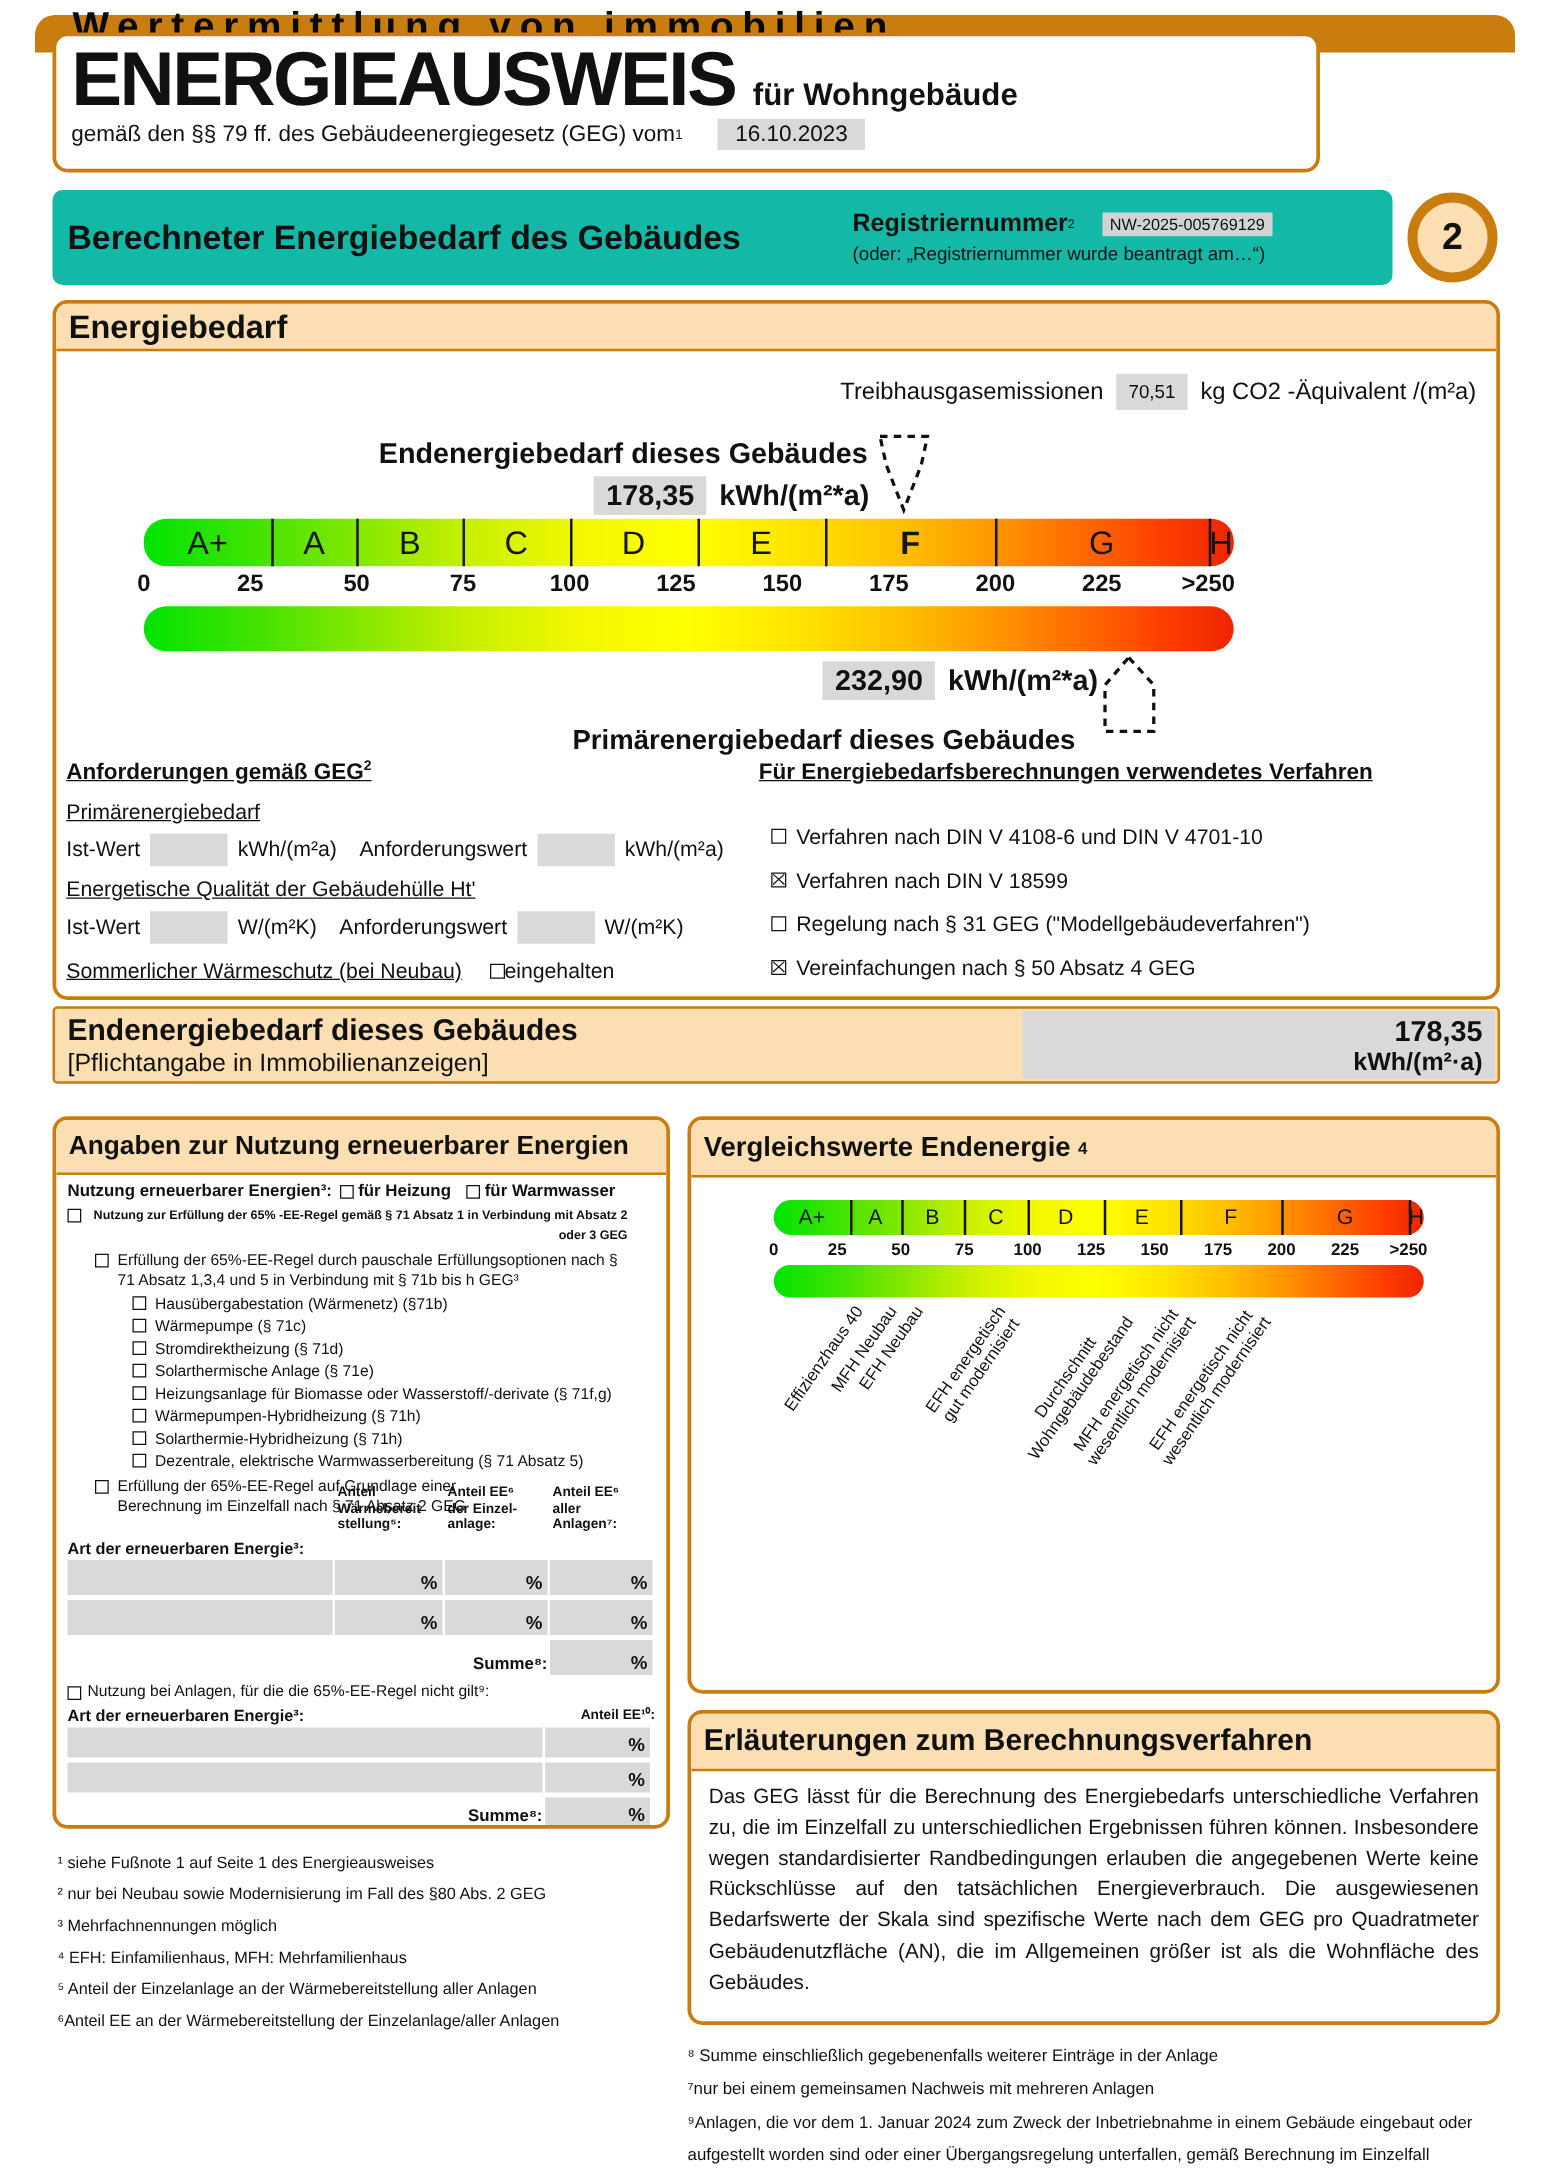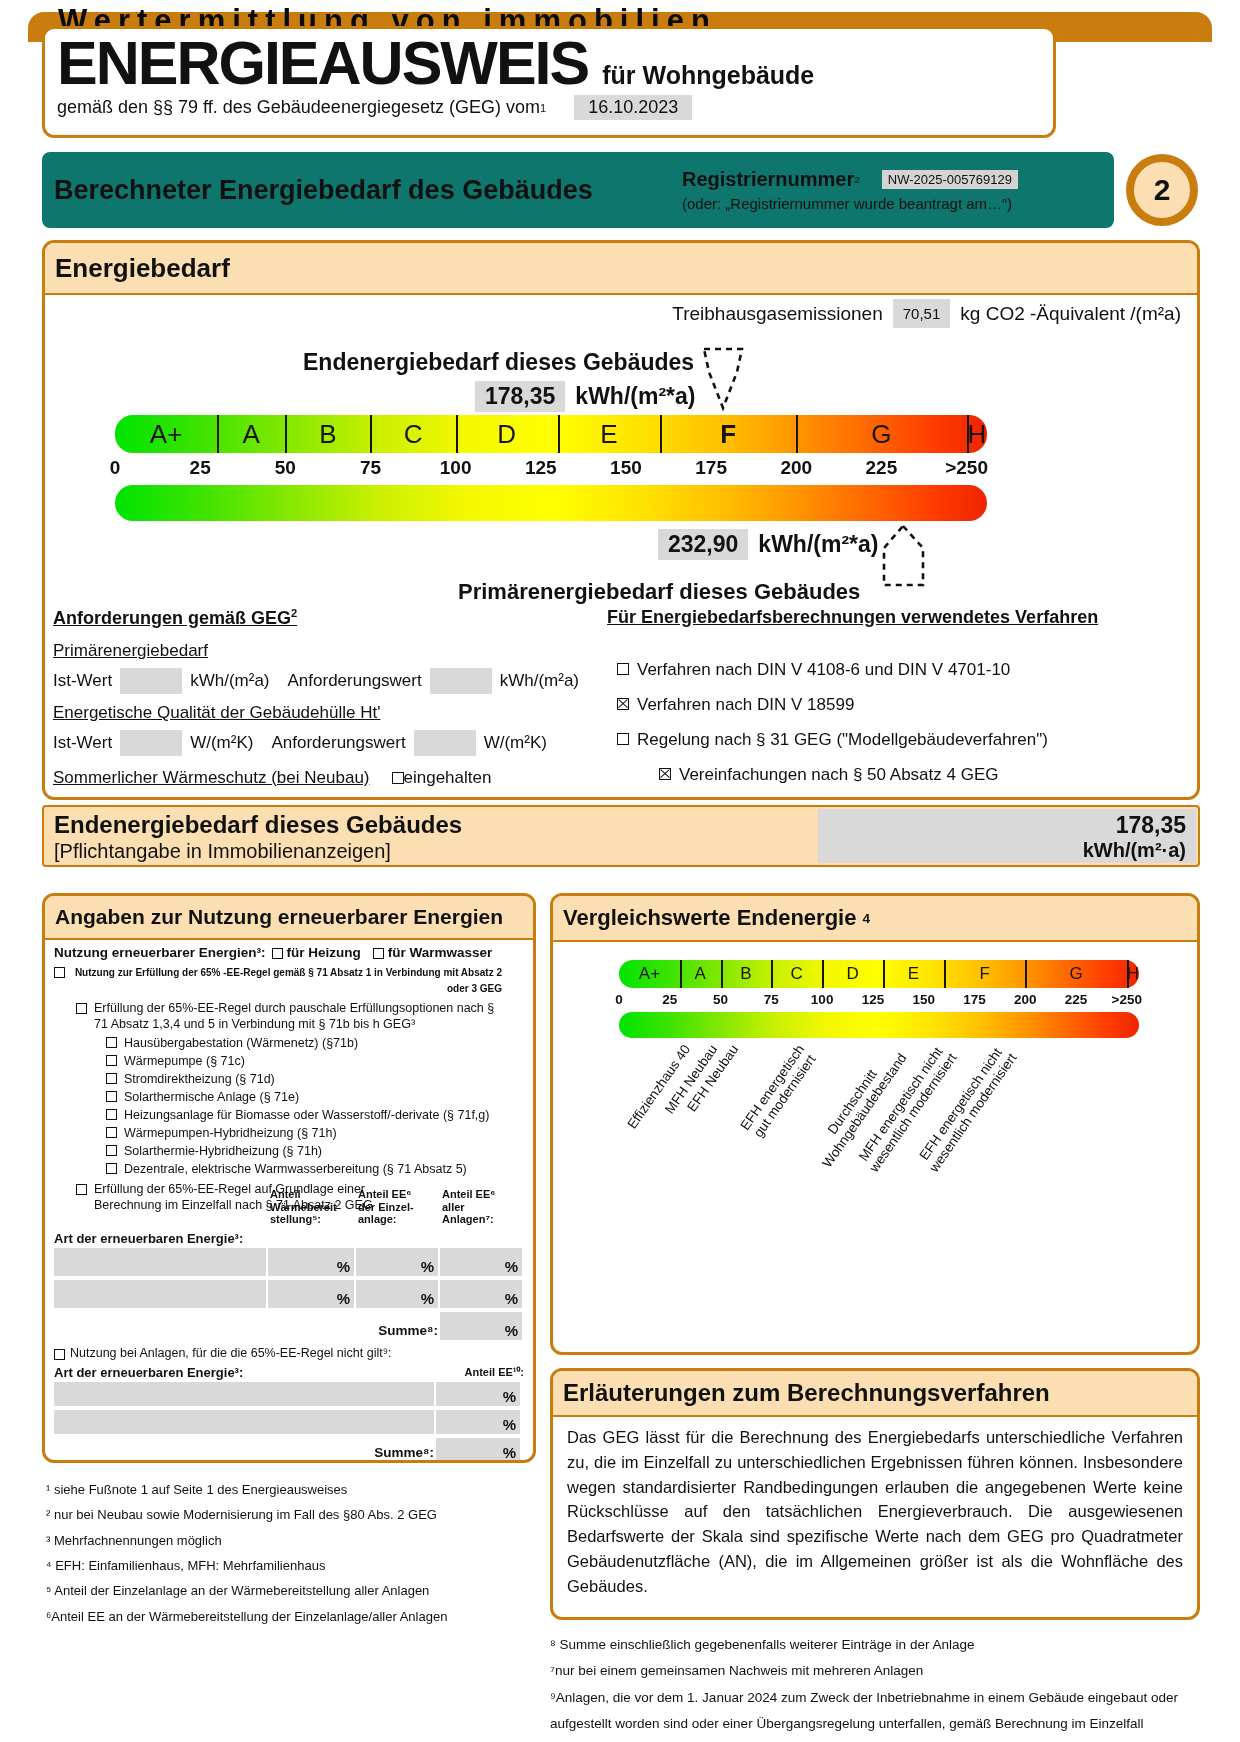--- a/index.html
+++ b/index.html
@@ -11,38 +11,38 @@
   #watermark{position:absolute;left:58px;top:3px;font-size:31px;font-weight:bold;
     letter-spacing:7px;color:#0a0a0a;white-space:nowrap;z-index:1;}
   #hdr-card{position:absolute;left:42px;top:26px;width:1014px;height:112px;background:#fff;
     border:3px solid #c87d0e;border-radius:12px;z-index:2;padding:2px 12px;box-sizing:border-box;}
   #hdr-title-row{display:flex;align-items:baseline;}
   #hdr-title{font-size:61px;font-weight:bold;letter-spacing:-2px;line-height:1.05;}
   #hdr-subtitle{font-size:25px;font-weight:bold;margin-left:14px;}
   #hdr-law-row{display:flex;align-items:center;font-size:18px;margin-top:0px;}
   #hdr-date{background:#d9d9d9;font-size:18px;padding:2px 14px;margin-left:28px;}
   
-  #section-bar{position:absolute;left:42px;top:152px;width:1072px;height:76px;background:#0f766e;
+  #section-bar{position:absolute;left:42px;top:152px;width:1072px;height:76px;background:#14b8a6;
     border-radius:8px;display:flex;align-items:center;box-sizing:border-box;padding:0 12px;z-index:2;}
   #section-title{font-size:27px;font-weight:bold;flex:1;}
   #reg-block{width:420px;}
   #reg-line1{display:flex;align-items:center;}
   #reg-label{font-size:20px;font-weight:bold;}
   #reg-value{background:#d3d3d3;font-size:13px;padding:2px 6px;margin-left:22px;}
   #reg-line2{font-size:15px;margin-top:4px;}
   #page-badge{position:absolute;left:1126px;top:154px;width:72px;height:72px;border:8px solid #c87d0e;
     background:#fbdfb2;border-radius:50%;box-sizing:border-box;display:flex;align-items:center;
     justify-content:center;font-size:30px;font-weight:bold;z-index:2;}
   
   .obox{position:absolute;border:3px solid #c87d0e;border-radius:12px;background:#fff;
     overflow:hidden;box-sizing:border-box;}
   .obox-head{background:#fbdfb2;border-bottom:2px solid #c87d0e;display:flex;align-items:center;
     padding:0 10px;box-sizing:border-box;}
   #energy-box{left:42px;top:240px;width:1158px;height:560px;}
-  #energy-box .obox-head{height:52px;font-size:26px;font-weight:bold;}
+  #energy-box .obox-head{height:38px;font-size:26px;font-weight:bold;}
   .gv{background:#d9d9d9;display:inline-block;}
   
   .scale-band{position:absolute;border-radius:18px;
     background:linear-gradient(to right,#00e400 0%,#3fe300 10%,#86e800 20%,#c9f000 30%,
       #f3f800 40%,#ffff00 50%,#ffe400 60%,#ffbe00 70%,#ff9600 78%,#ff6a00 86%,#ff3c00 94%,#ee2400 100%);}
   .scale-band .letter{position:absolute;top:0;height:100%;display:flex;align-items:center;
     justify-content:center;font-size:25px;color:#151515;}
   .scale-band .letter.hot{font-weight:bold;font-size:32px;}
   .scale-band i.div{position:absolute;top:0;bottom:0;width:2px;background:#151515;}
   .tickrow{position:absolute;}
@@ -242,21 +242,21 @@
           <span>Verfahren nach DIN V 4108-6 und DIN V 4701-10</span>
         </div>
         <div class="mrow" style="margin-top: 15px;">
           <span class="cb checked"></span>
           <span>Verfahren nach DIN V 18599</span>
         </div>
         <div class="mrow" style="margin-top: 15px;">
           <span class="cb"></span>
           <span>Regelung nach § 31 GEG ("Modellgebäudeverfahren")</span>
         </div>
-        <div class="mrow" style="margin-top: 15px; margin-left: 42px;">
+        <div class="mrow" style="margin-top: 15px;">
           <span class="cb checked"></span>
           <span>Vereinfachungen nach § 50 Absatz 4 GEG</span>
         </div>
       </div>
   </div>
 </div>
 
 <div id="banner">
   <div id="banner-title">Endenergiebedarf dieses Gebäudes</div>
   <div id="banner-sub">[Pflichtangabe in Immobilienanzeigen]</div>

